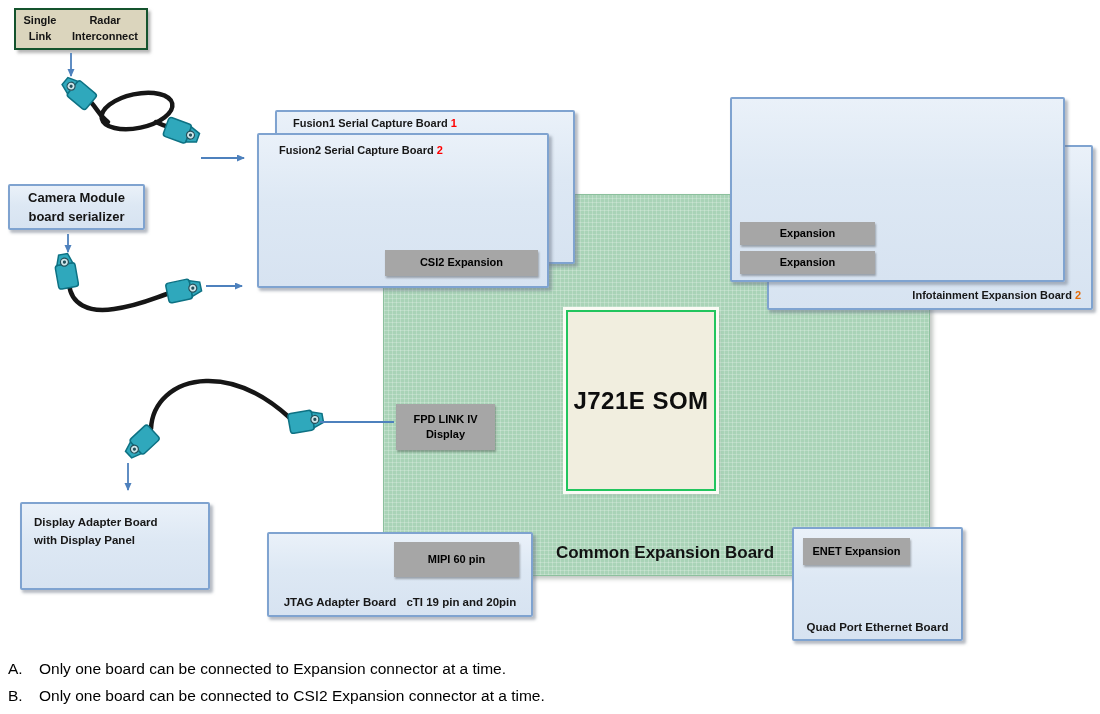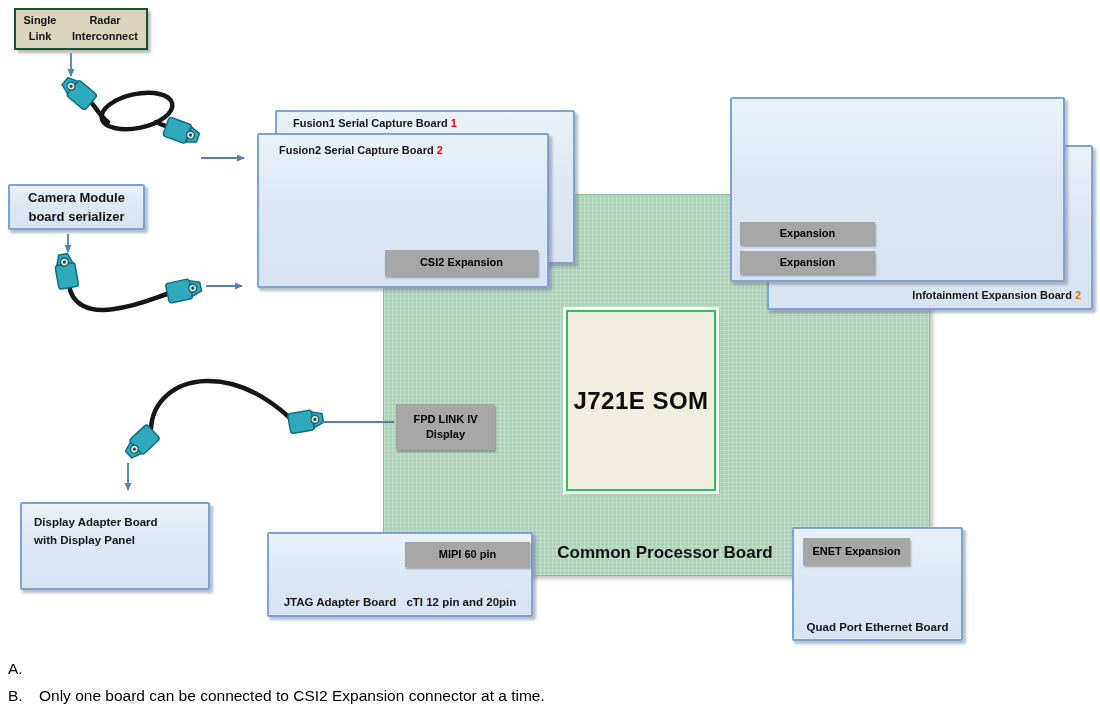--- a/index.html
+++ b/index.html
@@ -62,21 +62,21 @@
   .blue-line{stroke:#4e81bd;stroke-width:1.8;fill:none;}
 </style>
 </head>
 <body>
 
 <div class="abs board-green" style="left:383px;top:194px;width:547px;height:382px;"></div>
 
 <div class="abs som-box" style="left:566px;top:310px;width:150px;height:181px;">
   <span>J721E SOM</span>
 </div>
-<div class="abs cpb-label" style="left:535px;top:543px;width:260px;">Common Processor Board</div>
+<div class="abs cpb-label" style="left:535px;top:543px;width:260px;">Common Expansion Board</div>
 
 <div class="abs board-beige" style="left:14px;top:8px;width:134px;height:42px;">
   <span>Single Link</span>
   <span>Radar Interconnect</span>
 </div>
 
 <div class="abs board-blue two-line" style="left:8px;top:184px;width:137px;height:46px;">
   <span>Camera Module</span>
   <span>board serializer</span>
 </div>
@@ -109,35 +109,36 @@
 </div>
 
 <div class="abs board-blue" style="left:20px;top:502px;width:190px;height:88px;">
   <div class="board-title" style="margin:10px 0 0 12px;line-height:1.55;white-space:normal;font-size:11.5px;">
     <div>Display Adapter Board</div>
     <div>with Display Panel</div>
   </div>
 </div>
 
 <div class="abs board-blue" style="left:267px;top:532px;width:266px;height:85px;">
-  <div class="gray-label abs" style="left:125px;top:8px;width:125px;height:25px;margin-left:11px;">MIPI 60 pin</div>
+  <div class="gray-label abs" style="left:125px;top:8px;width:125px;height:35px;">MIPI 60 pin</div>
   <div class="board-title abs" style="left:0;right:0;bottom:7px;text-align:center;font-size:11.5px;">
     <span>JTAG Adapter Board</span>
-    <span style="margin-left:7px;">cTI 12 pin and 20pin</span>
+    <span style="margin-left:7px;">cTI 19 pin and 20pin</span>
   </div>
 </div>
 
 <div class="abs board-blue" style="left:792px;top:527px;width:171px;height:114px;">
   <div class="gray-label abs" style="left:9px;top:9px;width:107px;height:27px;">ENET Expansion</div>
   <div class="board-title abs" style="left:0;right:0;bottom:6px;text-align:center;font-size:11.5px;">Quad Port Ethernet Board</div>
 </div>
 
 <div class="abs notes">
   <div class="note-line">
     <span class="note-letter">A.</span>
+    <span>Only one board can be connected to Expansion connector at a time.</span>
   </div>
   <div class="note-line">
     <span class="note-letter">B.</span>
     <span>Only one board can be connected to CSI2 Expansion connector at a time.</span>
   </div>
 </div>
 
 <svg class="overlay" width="1100" height="714" viewBox="0 0 1100 714" aria-hidden="true">
   <defs>
     <marker id="arrowhead" markerWidth="9" markerHeight="8" refX="7" refY="3.5" orient="auto" markerUnits="userSpaceOnUse">

